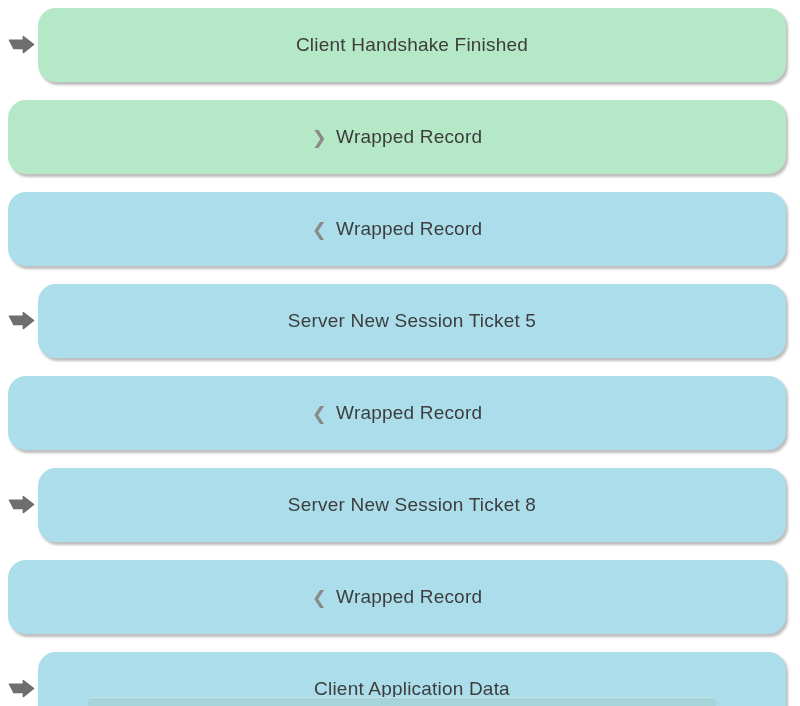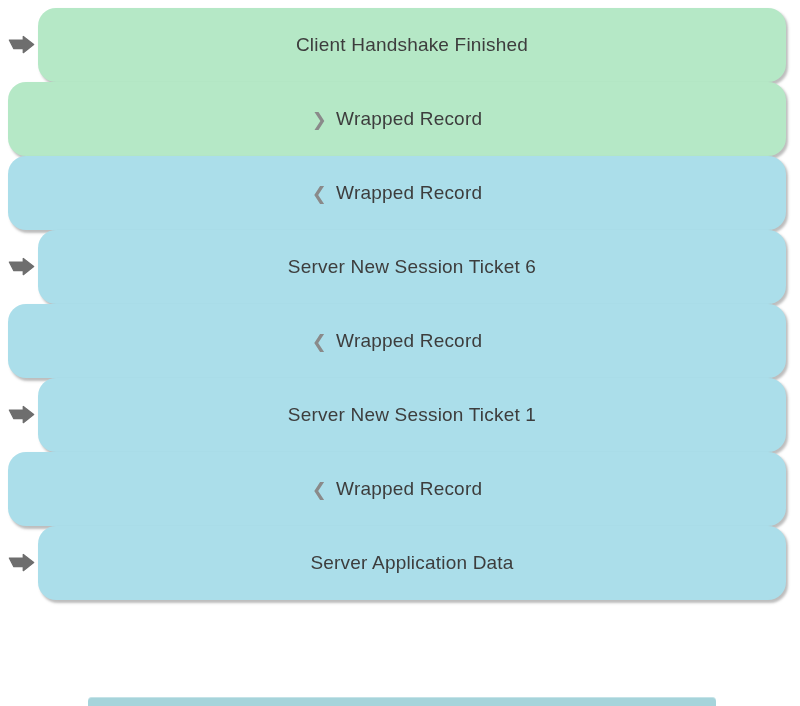--- a/index.html
+++ b/index.html
@@ -11,20 +11,21 @@
   .canvas {
     position: relative;
     width: 800px;
     height: 706px;
     overflow: hidden;
     background: #ffffff;
   }
   .line {
     position: relative;
     height: 74px;
+    margin-bottom: 18px;
   }
   .line.first { margin-top: 8px; }
   .record {
     position: absolute;
     top: 0;
     bottom: 0;
     right: 14px;
     border-radius: 18px;
     display: flex;
     align-items: center;
@@ -93,51 +94,51 @@
       <span class="chev">❮</span>
       <span>Wrapped Record</span>
     </div>
   </div>
 
   <div class="line">
     <svg class="sent-arrow" viewBox="0 0 30 20">
       <polygon points="1.5,4.5 17,4.5 17,0.5 28.5,9.5 17,18.5 17,14 6.5,14" fill="#6e6e6e" stroke="#6e6e6e" stroke-width="1.5" stroke-linejoin="round"></polygon>
     </svg>
     <div class="record server indent">
-      <span>Server New Session Ticket 6</span>
+      <span>Server New Session Ticket 5</span>
     </div>
   </div>
 
   <div class="line">
     <div class="record server noindent">
       <span class="chev">❮</span>
       <span>Wrapped Record</span>
     </div>
   </div>
 
   <div class="line">
     <svg class="sent-arrow" viewBox="0 0 30 20">
       <polygon points="1.5,4.5 17,4.5 17,0.5 28.5,9.5 17,18.5 17,14 6.5,14" fill="#6e6e6e" stroke="#6e6e6e" stroke-width="1.5" stroke-linejoin="round"></polygon>
     </svg>
     <div class="record server indent">
-      <span>Server New Session Ticket 1</span>
+      <span>Server New Session Ticket 8</span>
     </div>
   </div>
 
   <div class="line">
     <div class="record server noindent">
       <span class="chev">❮</span>
       <span>Wrapped Record</span>
     </div>
   </div>
 
   <div class="line">
     <svg class="sent-arrow" viewBox="0 0 30 20">
       <polygon points="1.5,4.5 17,4.5 17,0.5 28.5,9.5 17,18.5 17,14 6.5,14" fill="#6e6e6e" stroke="#6e6e6e" stroke-width="1.5" stroke-linejoin="round"></polygon>
     </svg>
     <div class="record server indent">
-      <span>Server Application Data</span>
+      <span>Client Application Data</span>
     </div>
   </div>
 
   <div class="next-peek"></div>
 
 </div>
 
 </body></html>

